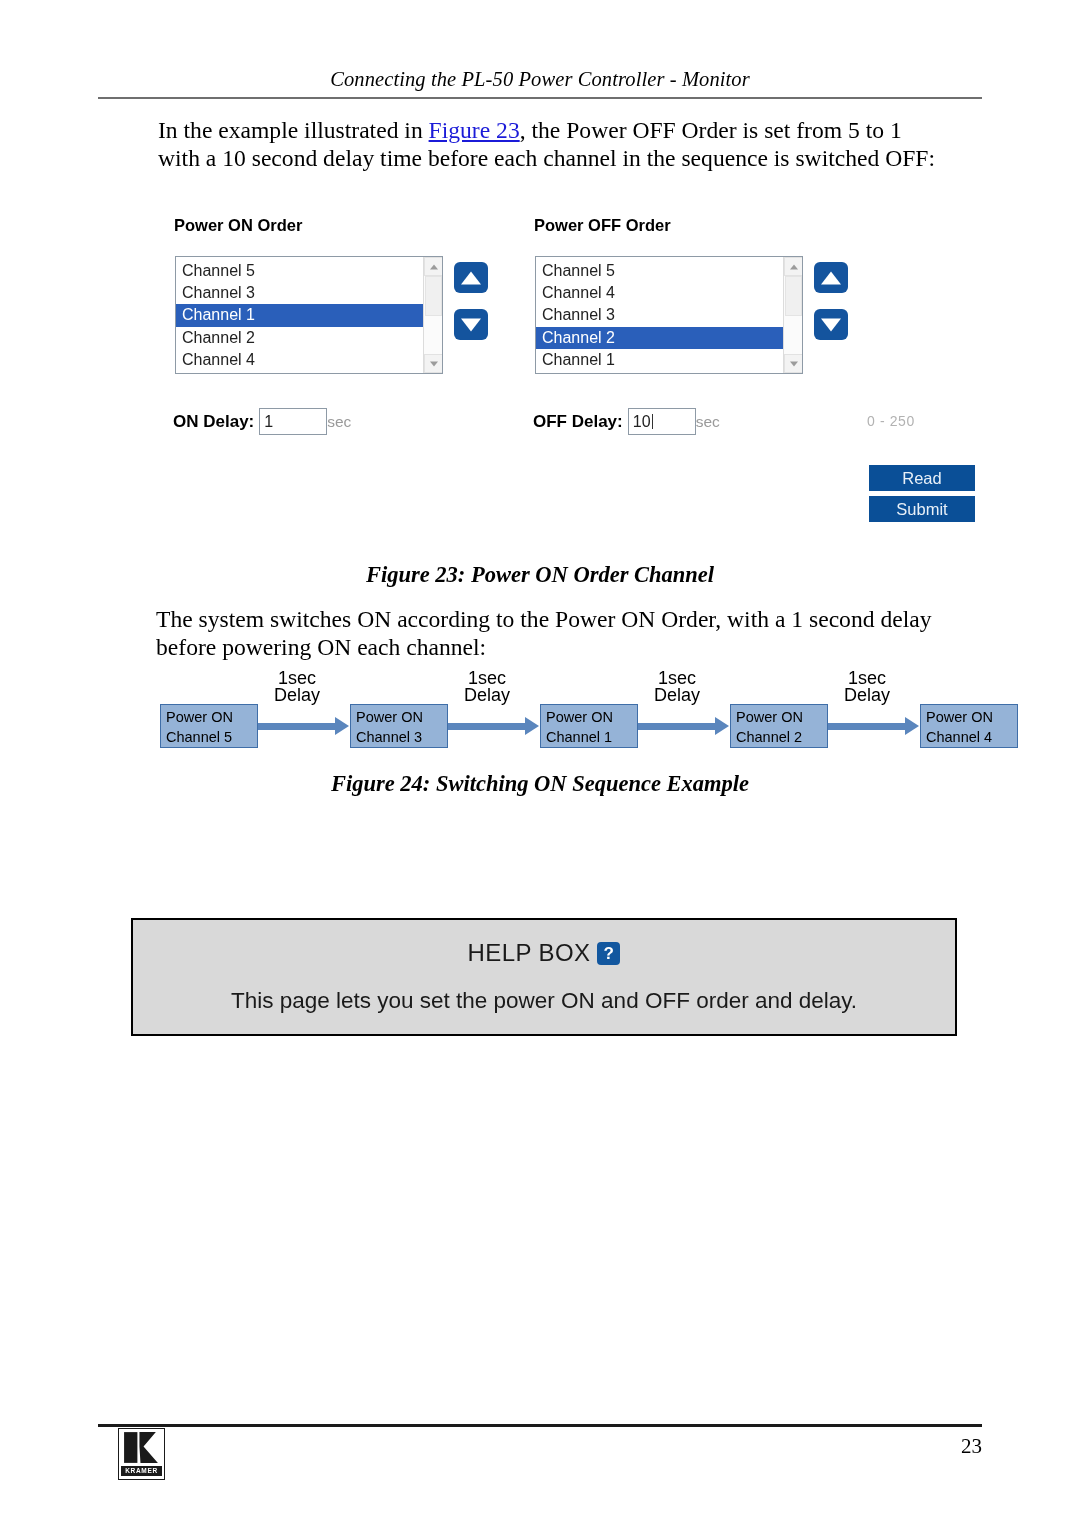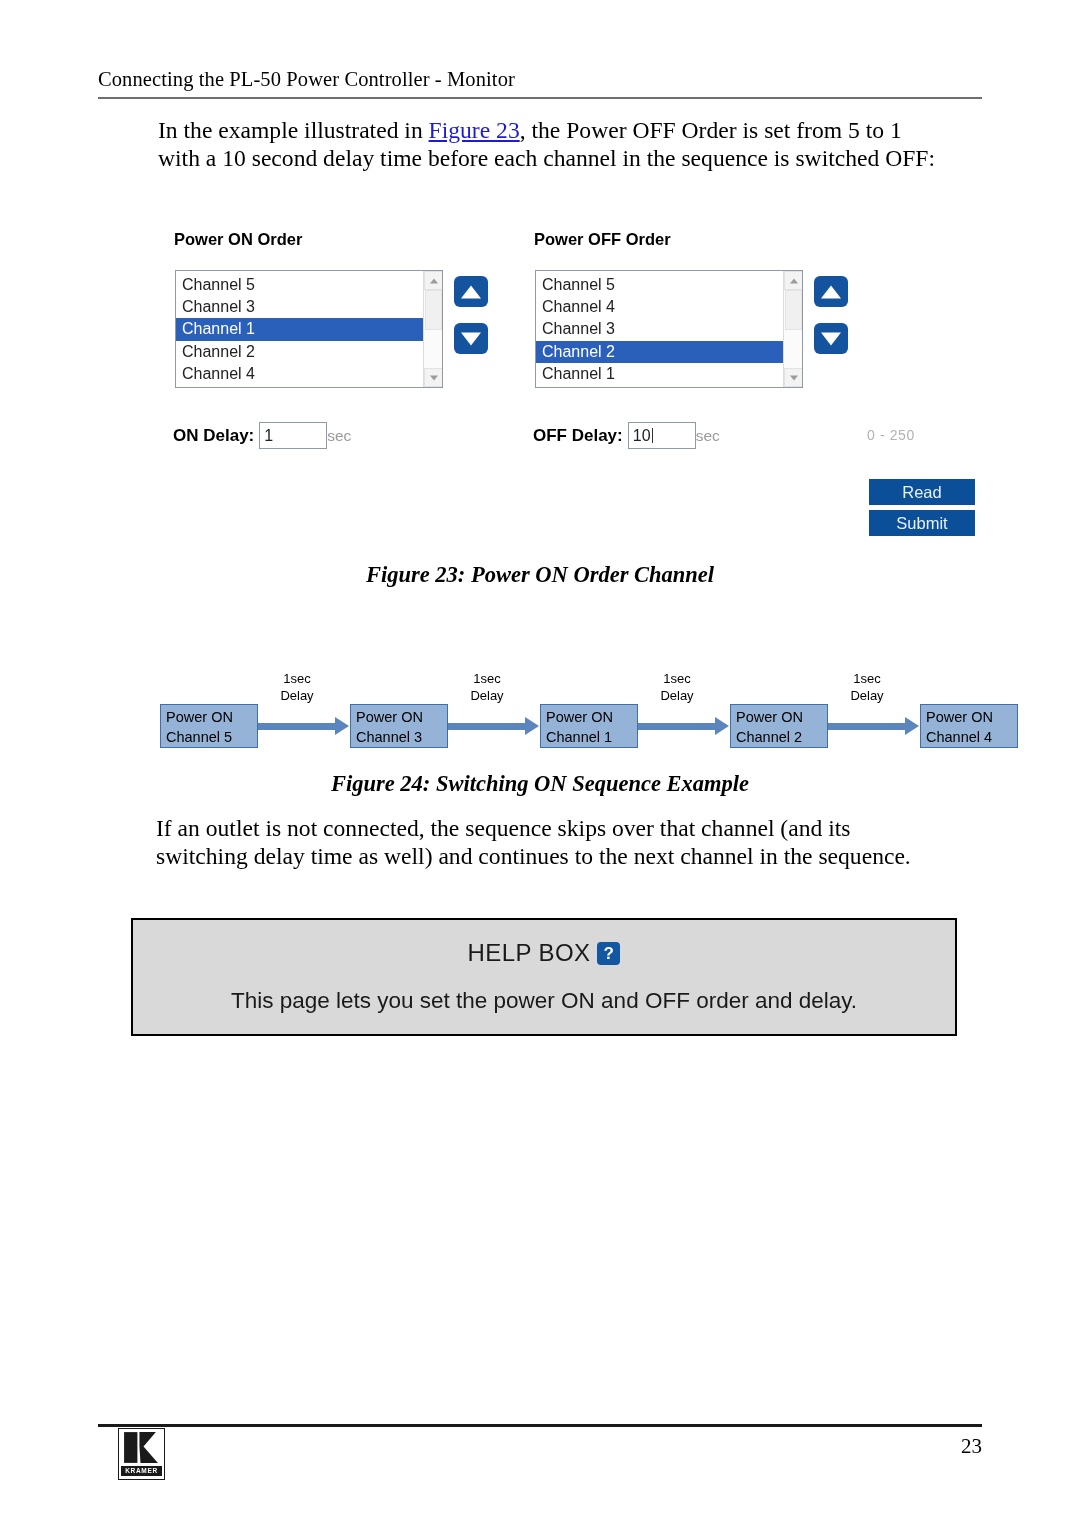--- a/index.html
+++ b/index.html
@@ -22,25 +22,27 @@
     width: 1080px; height: 1532px;
   }
 
   
   .header {
     position: absolute;
     left: 98px; top: 68px;
     width: 884px;
   }
   .header-title {
+    text-align: center;
     font-family: "Liberation Serif", serif;
     font-size: 20.5px;
     letter-spacing: .1px;
     color: #000;
     line-height: 1.15;
+    font-style: italic;
   }
   .header-rule {
     margin-top: 5px;
     height: 2px;
     background: #6f6f6f;
     width: 100%;
   }
 
   
   .para {
@@ -55,21 +57,21 @@
     color: #1b1bd8;
     text-decoration: underline;
   }
   #para-1 { left: 158px; top: 116px; width: 790px; }
   #para-2 { left: 156px; top: 605px; width: 800px; }
   #para-3 { left: 156px; top: 814px; width: 790px; }
 
   
   .shot {
     position: absolute;
-    left: 160px; top: 222px;
+    left: 160px; top: 208px;
     width: 832px; height: 320px;
     background: #fff;
   }
   .shot-label {
     position: absolute;
     font-family: "Liberation Sans", sans-serif;
     font-weight: bold;
     font-size: 16.5px;
     color: #000;
     white-space: nowrap;
@@ -292,21 +294,21 @@
     width: 0; height: 0;
     border-top: 9.5px solid transparent;
     border-bottom: 9.5px solid transparent;
     border-left: 14px solid #5b86bd;
   }
   .seq-delay {
     position: absolute;
     width: 90px;
     text-align: center;
     font-family: "Liberation Sans", sans-serif;
-    font-size: 13px;
+    font-size: 18px;
     line-height: 17px;
     color: #000;
   }
 
   
   .helpbox {
     position: absolute;
     left: 131px; top: 918px;
     width: 826px; height: 118px;
     background: #d9d9d9;
@@ -476,20 +478,21 @@
     </div>
 
     <div id="range-hint">0 - 250</div>
 
     <div class="appbtn" id="btn-read">Read</div>
     <div class="appbtn" id="btn-submit">Submit</div>
   </div>
 
   <div class="caption" id="cap-23">Figure 23: Power ON Order Channel</div>
 
+  <div class="para" id="para-2">The system switches ON according to the Power ON Order, with a 1 second delay before powering ON each channel:</div>
 
   <div class="seq">
 
     <div class="seq-node" style="left:0px">
       <div class="ln">Power ON</div>
       <div class="ln">Channel 5</div>
     </div>
     <div class="seq-node" style="left:190px">
       <div class="ln">Power ON</div>
       <div class="ln">Channel 3</div>
@@ -525,21 +528,20 @@
       <div>Delay</div>
     </div>
     <div class="seq-delay" style="left:662px; top:-2px">
       <div>1sec</div>
       <div>Delay</div>
     </div>
   </div>
 
   <div class="caption" id="cap-24">Figure 24: Switching ON Sequence Example</div>
 
-  <div class="para" id="para-3">If an outlet is not connected, the sequence skips over that channel (and its switching delay time as well) and continues to the next channel in the sequence.</div>
 
   <div class="helpbox">
     <div class="helpbox-title"><span>HELP BOX</span><span class="qmark">?</span></div>
     <div class="helpbox-text">This page lets you set the power ON and OFF order and delay.</div>
   </div>
 
   <div class="footer-rule"></div>
   <div class="logo">
     <div class="logo-inner">
       <svg class="logo-k" viewBox="0 0 40 30" preserveAspectRatio="none">

